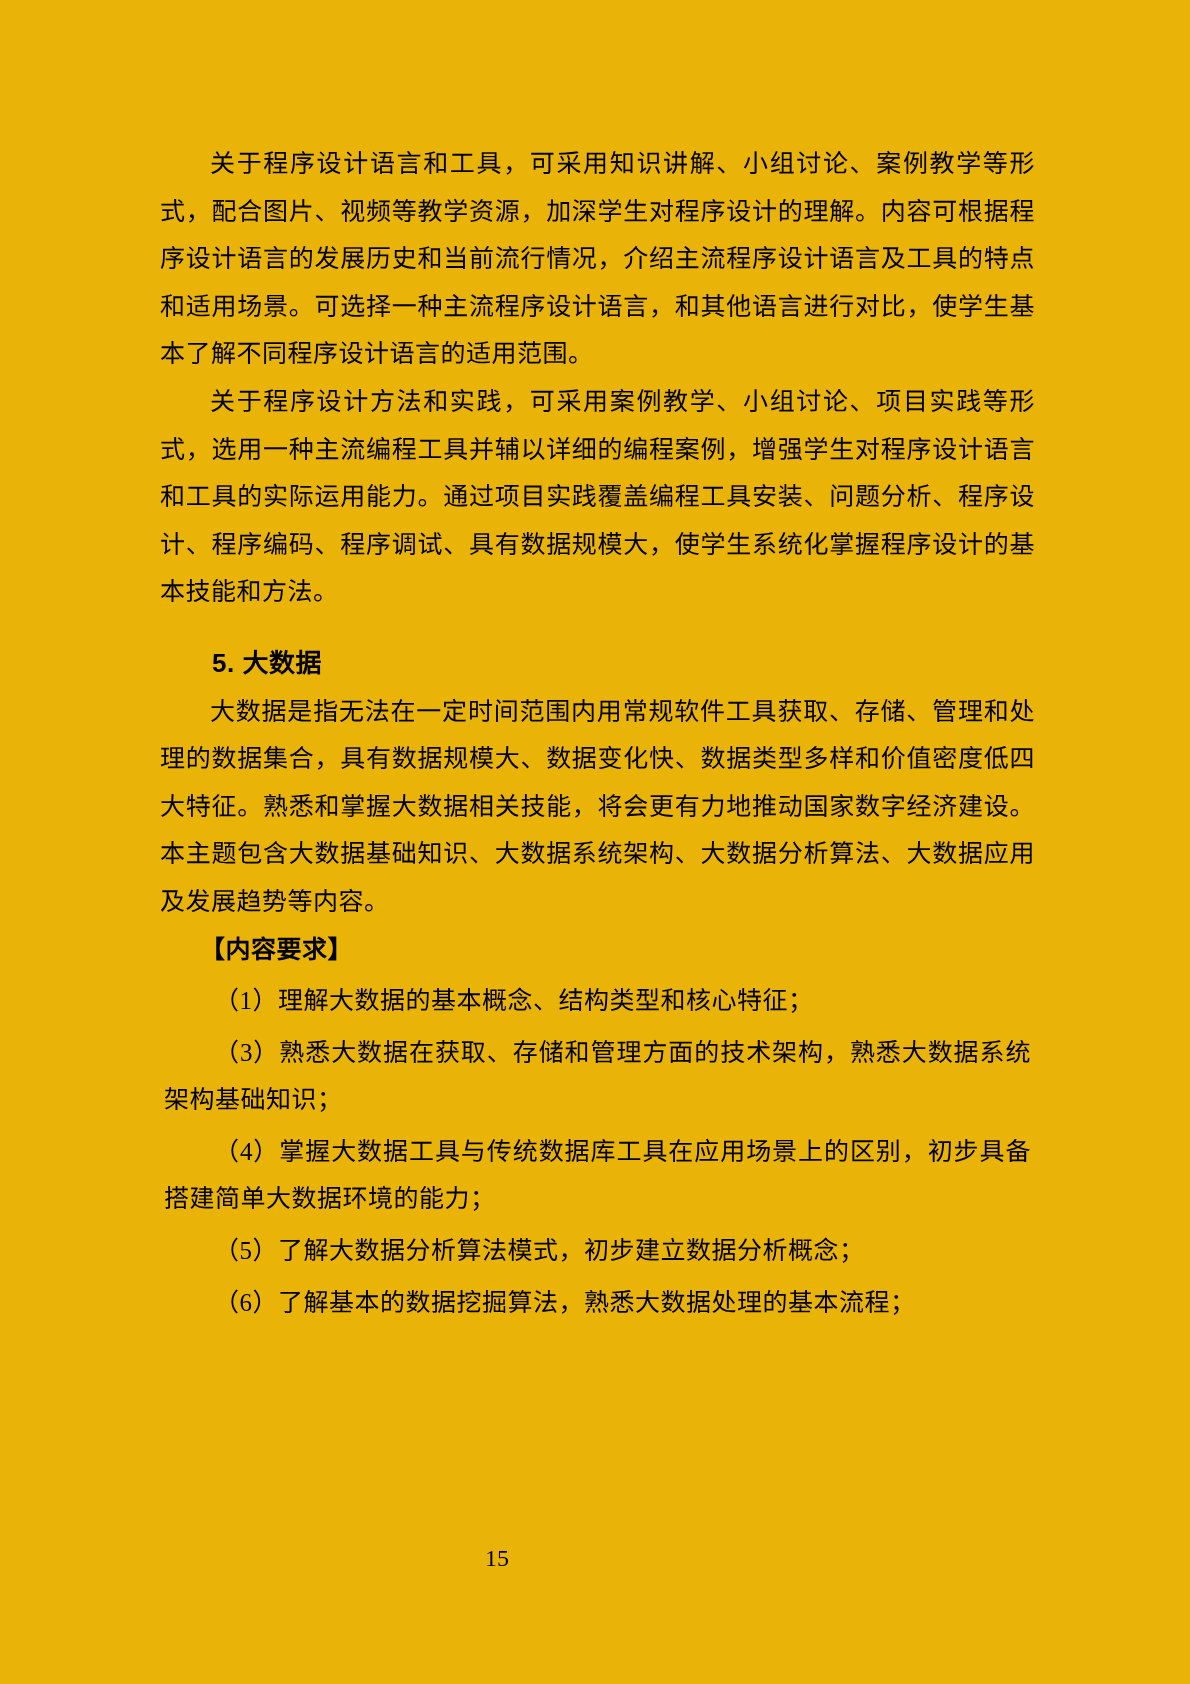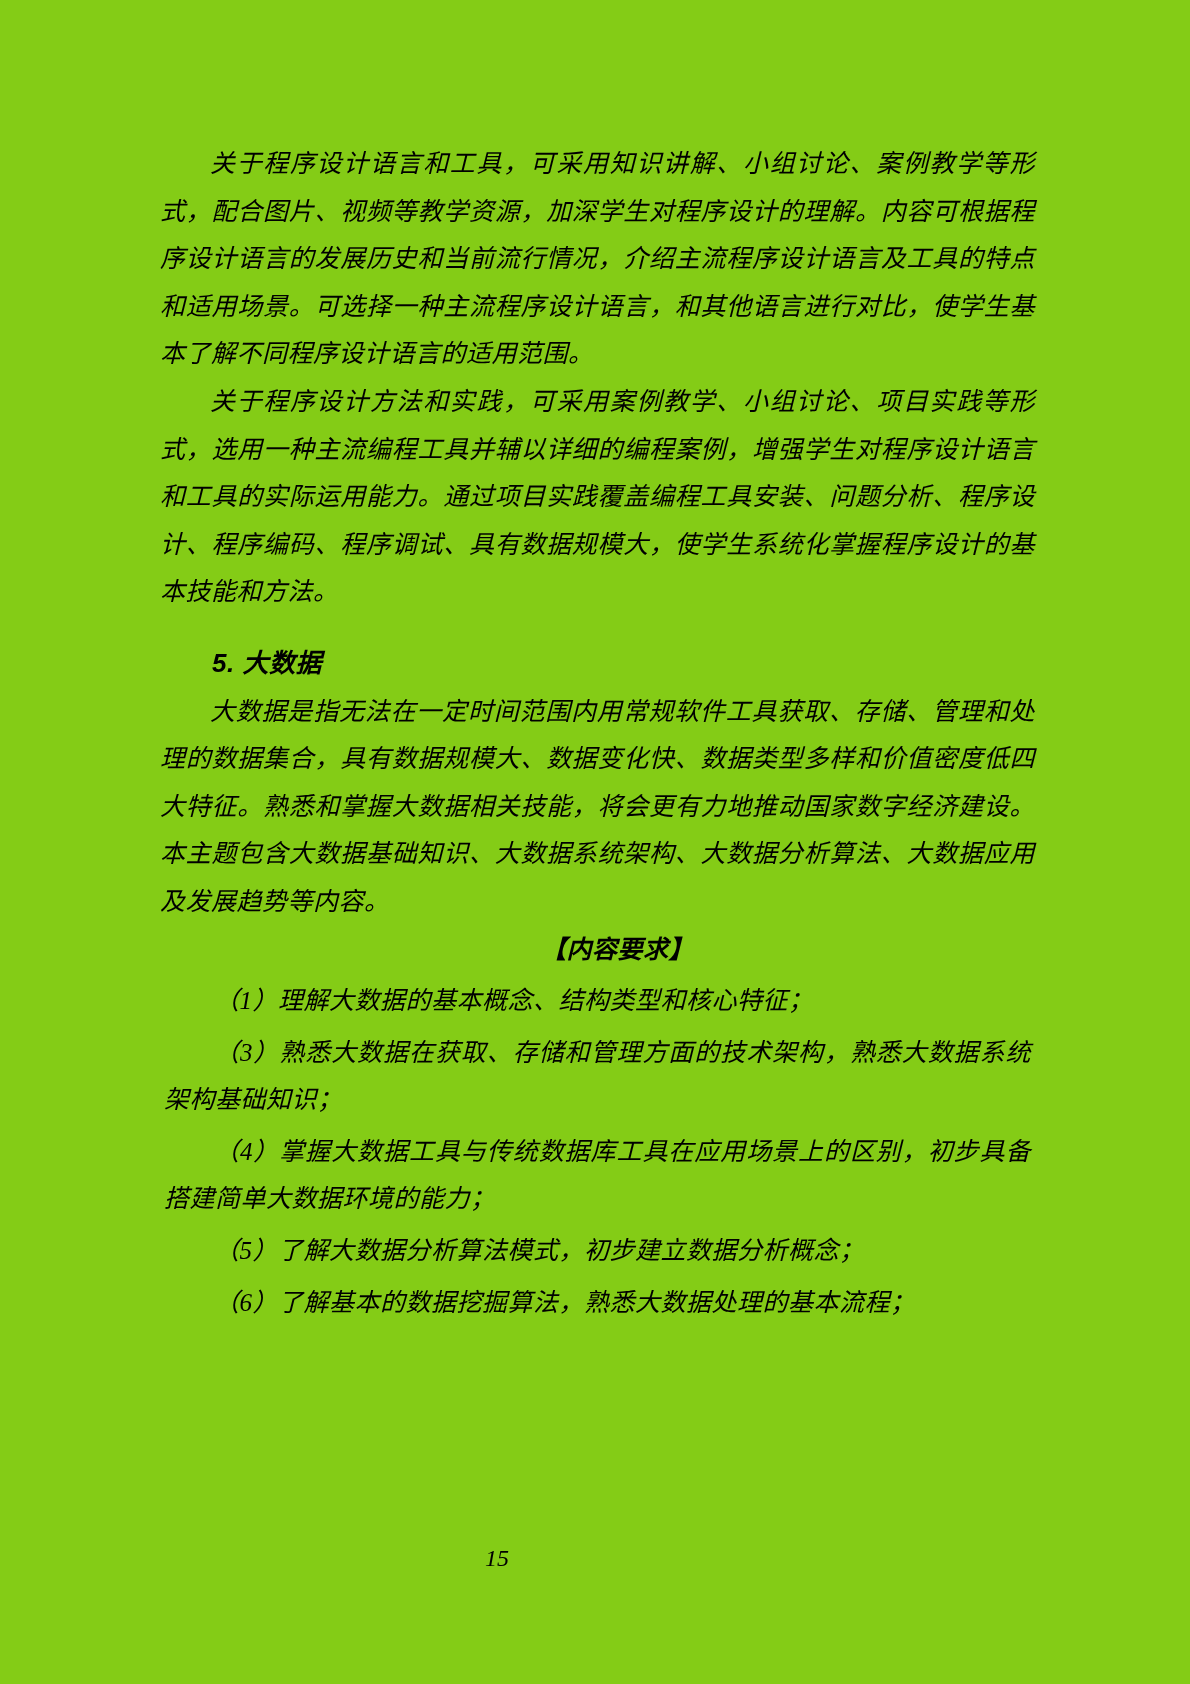--- a/index.html
+++ b/index.html
@@ -14,22 +14,21 @@
     font-family: "Liberation Serif", "DejaVu Serif", serif;
     color: #000000;
     overflow: hidden;
   }
   .page {
     position: absolute;
     left: 0;
     top: 0;
     width: 1190px;
     height: 1684px;
-    background: #84cc16;
-    font-style: italic;
+    background: #eab308;
   }
   .content {
     position: absolute;
     left: 160px;
     top: 140px;
     width: 875px;
   }
   .body-para {
     margin: 0;
     font-size: 25px;
@@ -48,21 +47,20 @@
     letter-spacing: 0.5px;
   }
   .requirements-label {
     margin: 0;
     font-size: 25px;
     line-height: 47.6px;
     font-weight: bold;
     text-indent: 1.6em;
     font-family: "Liberation Sans", "DejaVu Sans", sans-serif;
     letter-spacing: 0.5px;
-    text-align: center;
   }
   .requirement-item {
     margin: 4px;
     font-size: 25px;
     line-height: 47.6px;
     text-align: justify;
     text-indent: 2em;
     letter-spacing: 0.5px;
   }
   .page-footer {

